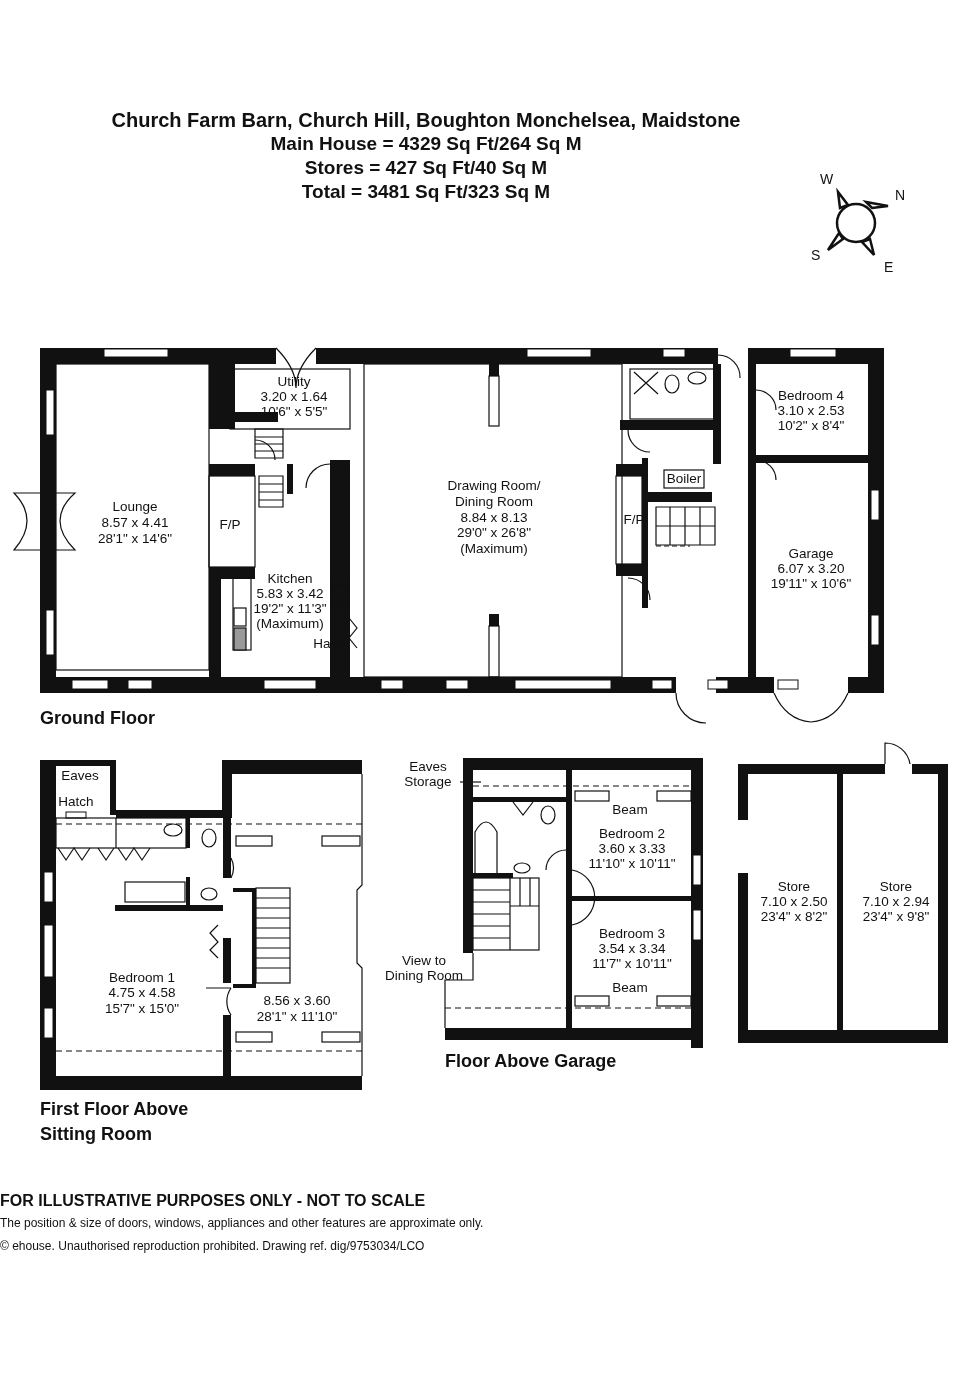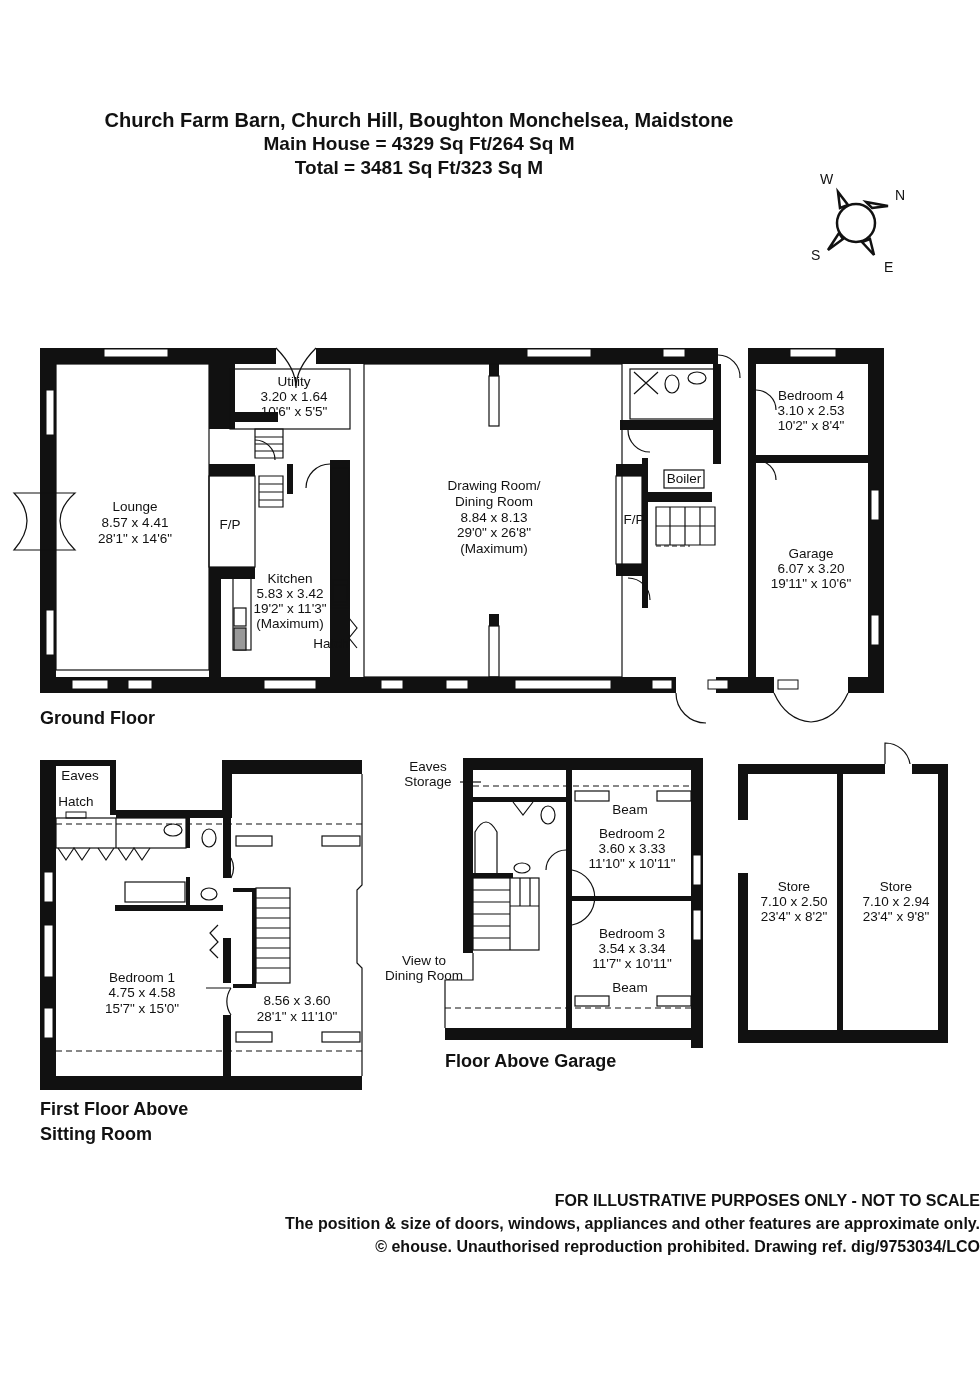--- a/index.html
+++ b/index.html
@@ -1,35 +1,36 @@
 <!DOCTYPE html>
 <html><head>
 <meta charset="utf-8">
 <style>
   html, body { margin: 0; padding: 0; background: #ffffff; }
   body { width: 980px; height: 1387px; position: relative; overflow: hidden;
          font-family: "Liberation Sans", sans-serif; color: #111; }
-  .header { position: absolute; left: 5px; top: 108px; width: 828px; text-align: center; }
+  .header { position: absolute; left: 12px; top: 108px; width: 828px; text-align: center; }
   .header .line { font-weight: bold; font-size: 19px; line-height: 24px; }
   .header .line.title { font-size: 20px; }
   svg.plan { position: absolute; left: 0; top: 0; }
   .lbl { font-family: "Liberation Sans", sans-serif; font-size: 13.5px; fill: #111; text-anchor: middle; }
   .floor-title { font-family: "Liberation Sans", sans-serif; font-size: 18px; font-weight: bold; fill: #111; }
   .compass-lbl { font-family: "Liberation Sans", sans-serif; font-size: 14px; fill: #111; }
-  .footer { position: absolute; left: 0; top: 1189px; width: 980px; text-align: right; }
+  .footer { position: absolute; left: 0; top: 1189px; width: 980px; text-align: left; }
   .footer .disclaimer { font-weight: bold; font-size: 16px; line-height: 23px; }
-  .footer .note { font-size: 16px; line-height: 23px; font-weight: bold; }
+  .footer .note { font-size: 12px; line-height: 23px; }
   .dash-sample { display: inline-block; width: 62px; height: 8px; border: 1.5px dashed #111; border-top-width: 1.5px; border-bottom-width: 1.5px; vertical-align: middle; margin-right: 4px; box-sizing: border-box; }
 </style>
 </head>
 <body>
 
 <div class="header">
   <div class="line title">Church Farm Barn, Church Hill, Boughton Monchelsea, Maidstone</div>
   <div class="line">Main House = 4329 Sq Ft/264 Sq M</div>
+  <div class="line">Stores = 427 Sq Ft/40 Sq M</div>
   <div class="line">Total = 3481 Sq Ft/323 Sq M</div>
 </div>
 
 <svg class="plan" width="980" height="1387" viewBox="0 0 980 1387">
 
   <g stroke="#111" stroke-width="2.5" fill="#fff">
     <circle cx="856" cy="223" r="19"></circle>
     <polygon points="840,208 838,192 848,205"></polygon>
     <polygon points="872,208 888,206 866,202"></polygon>
     <polygon points="843,239 828,250 839,233"></polygon>

